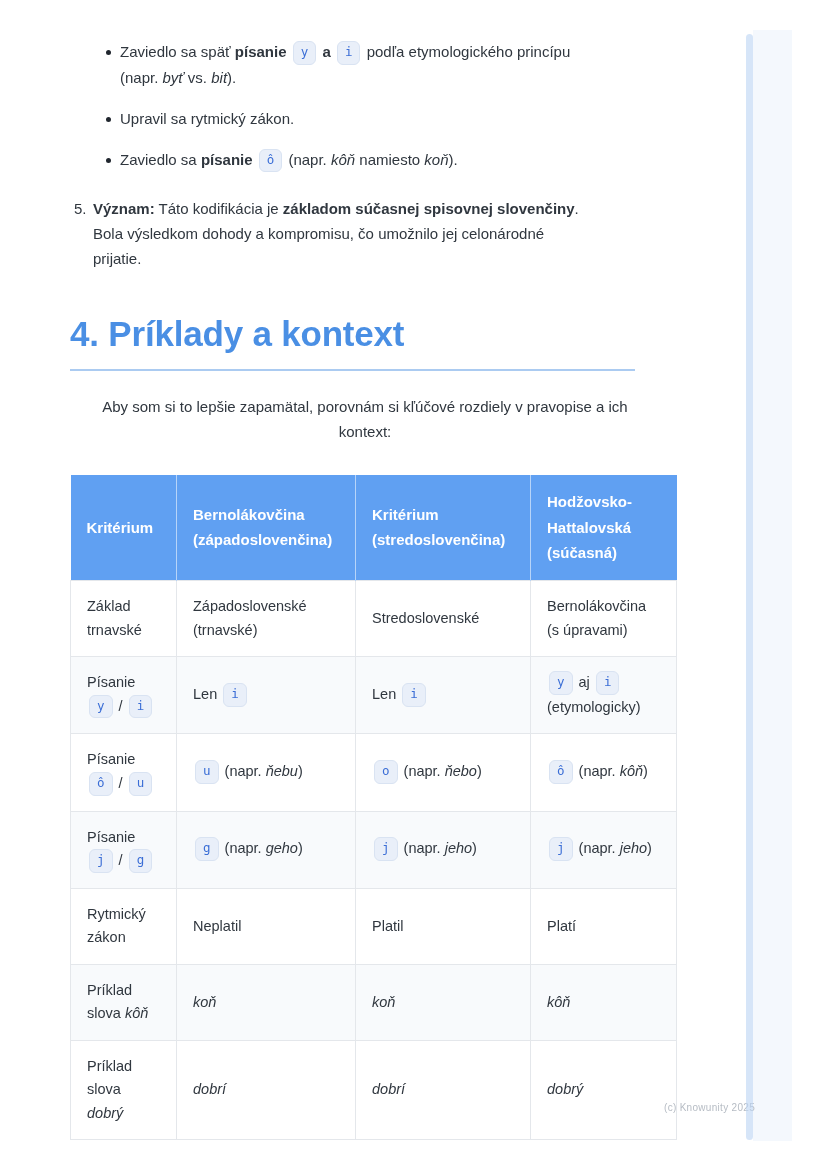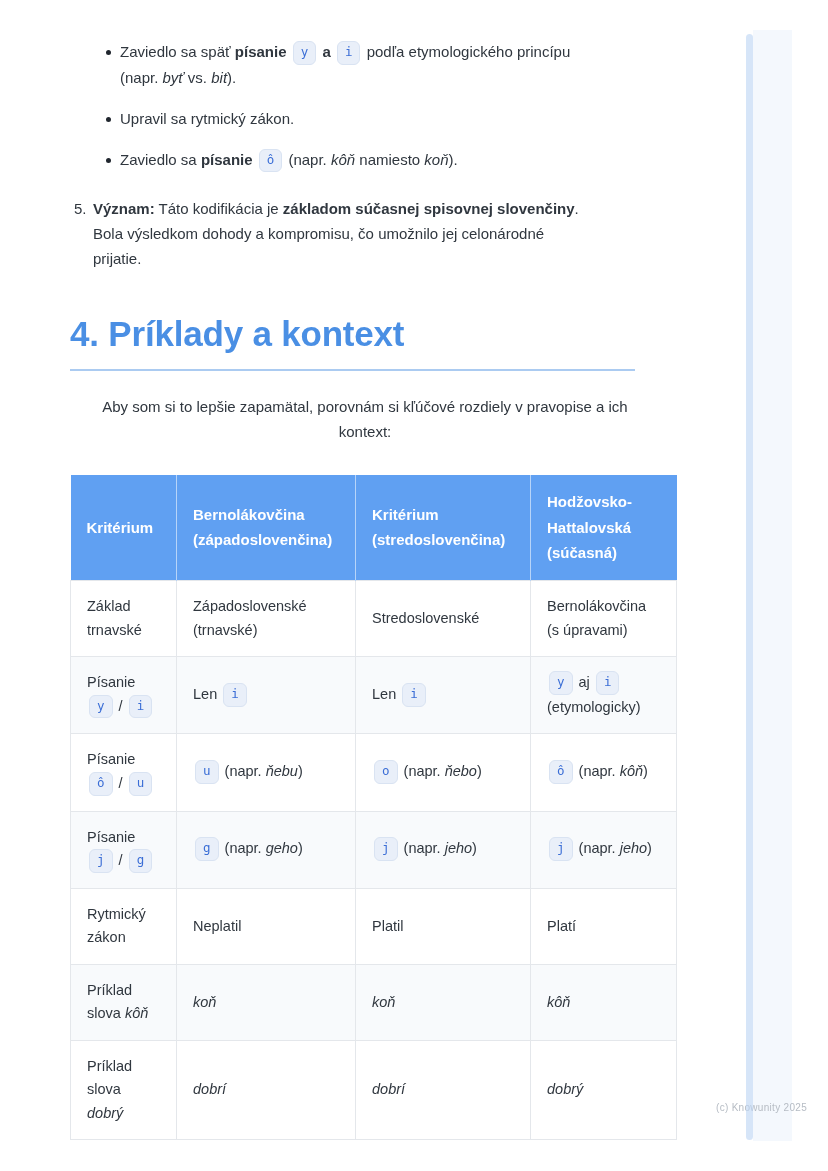--- a/index.html
+++ b/index.html
@@ -54,21 +54,21 @@
     padding:1px 7px 2px;border-radius:6px;margin:0 2px;
     background:var(--chipbg);border:1px solid var(--chipbr);color:var(--chiptx);
     font-family:"DejaVu Sans Mono", monospace;font-size:12.5px;line-height:1.5;
     white-space:nowrap;
   }
   strong{font-weight:700;}
   em{font-style:italic;}
   .gutter{position:absolute;left:753px;top:30px;width:39px;height:1111px;background:#f4f8fd;z-index:1;}
   .thumb{position:absolute;left:746px;top:34px;width:7px;height:1106px;
     background:rgba(186,212,243,.6);border-radius:4px;z-index:3;}
-  .watermark{position:absolute;left:716px;top:1102px;font-size:10px;letter-spacing:.3px;
+  .watermark{position:absolute;left:664px;top:1102px;font-size:10px;letter-spacing:.3px;
     color:var(--wm);z-index:2;white-space:nowrap;}
 </style>
 </head>
 <body>
 
 <div class="page">
   <div class="content">
 
     <ul class="bullets">
       <li><span>Zaviedlo sa späť </span><strong>písanie</strong><span> </span><span class="chip">y</span><span> </span><strong>a</strong><span> </span><span class="chip">i</span><span> podľa etymologického princípu</span><br><span>(napr. </span><em>byť</em><span> vs. </span><em>bit</em><span>).</span></li>

